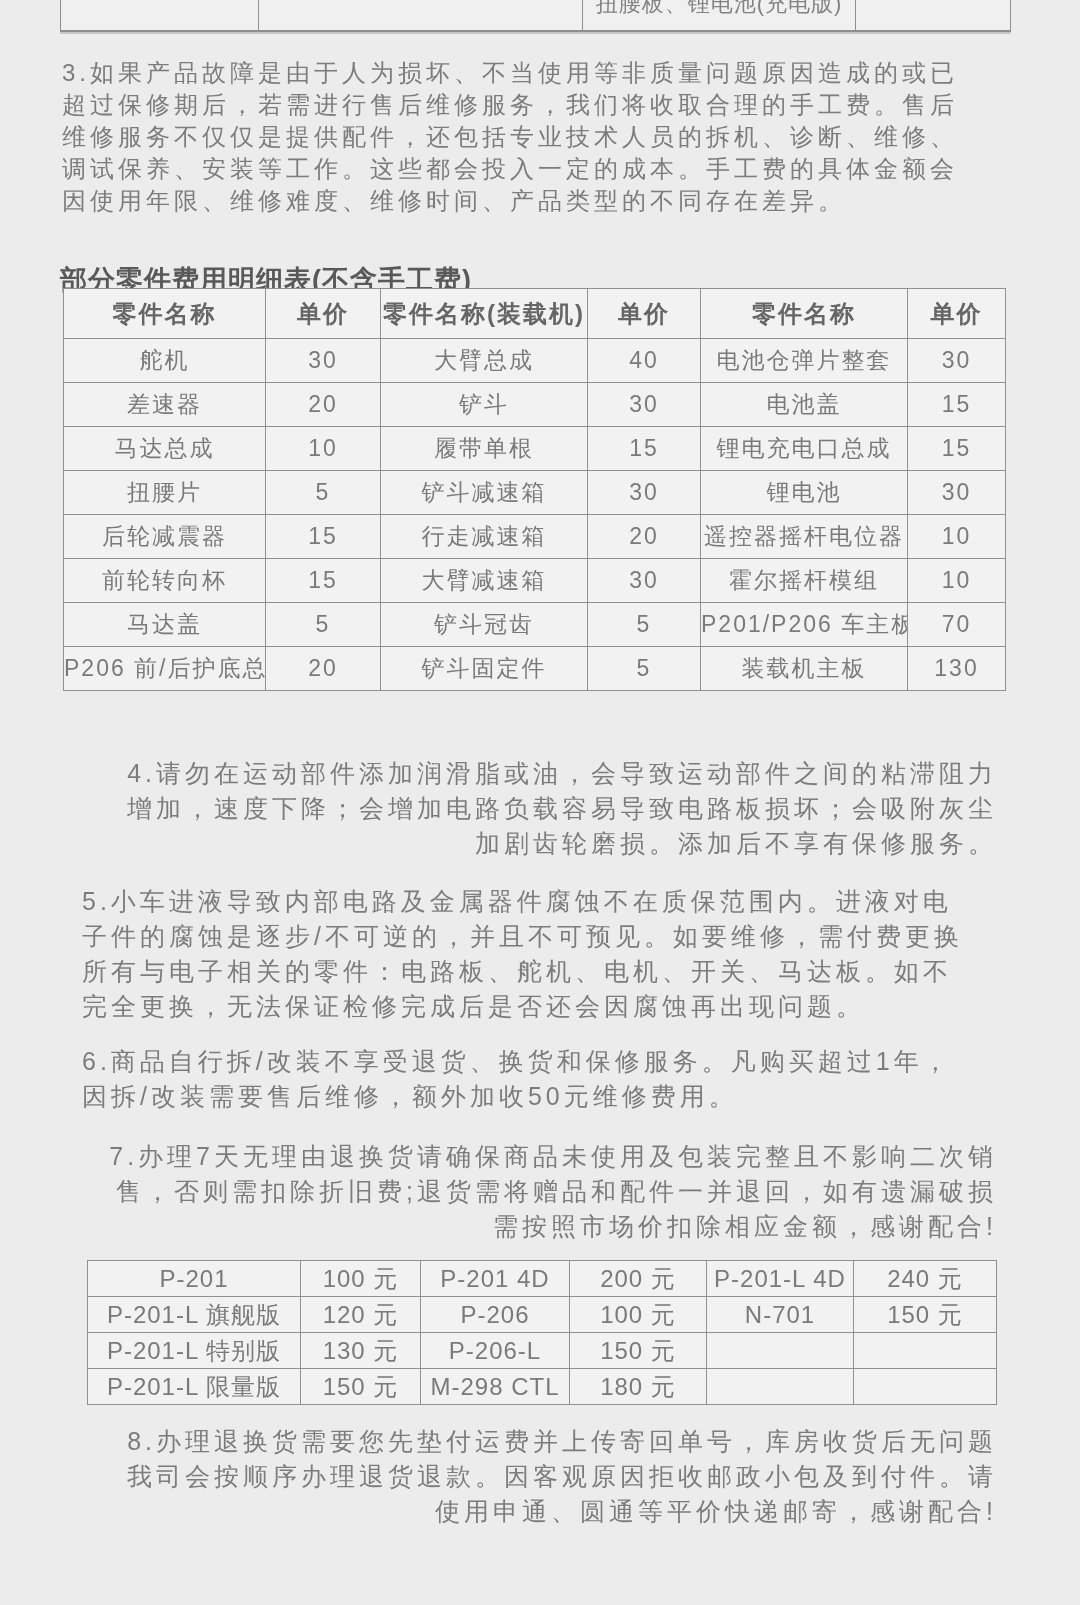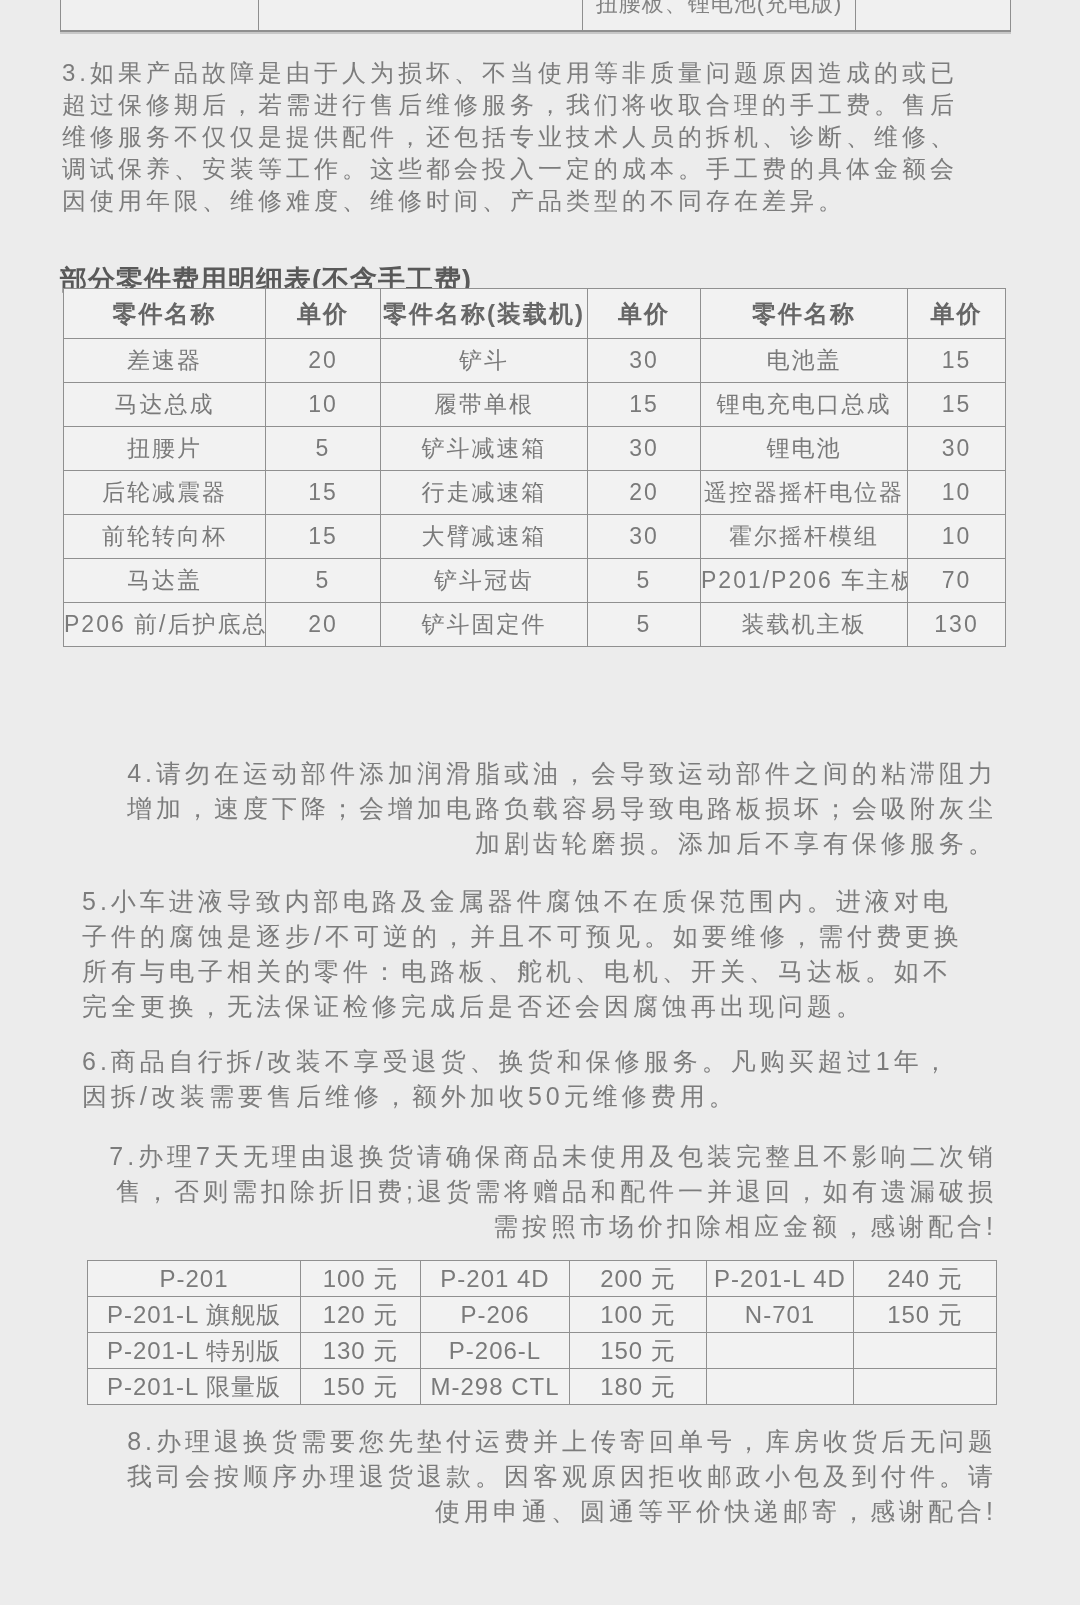--- a/index.html
+++ b/index.html
@@ -107,20 +107,28 @@
     <tbody>
         <tr>
       <th>零件名称</th>
       <th>单价</th>
       <th>零件名称(装载机)</th>
       <th>单价</th>
       <th>零件名称</th>
       <th>单价</th>
     </tr>
     <tr>
+      <td>舵机</td>
+      <td>30</td>
+      <td>大臂总成</td>
+      <td>40</td>
+      <td>电池仓弹片整套</td>
+      <td>30</td>
+    </tr>
+    <tr>
       <td>差速器</td>
       <td>20</td>
       <td>铲斗</td>
       <td>30</td>
       <td>电池盖</td>
       <td>15</td>
     </tr>
     <tr>
       <td>马达总成</td>
       <td>10</td>

